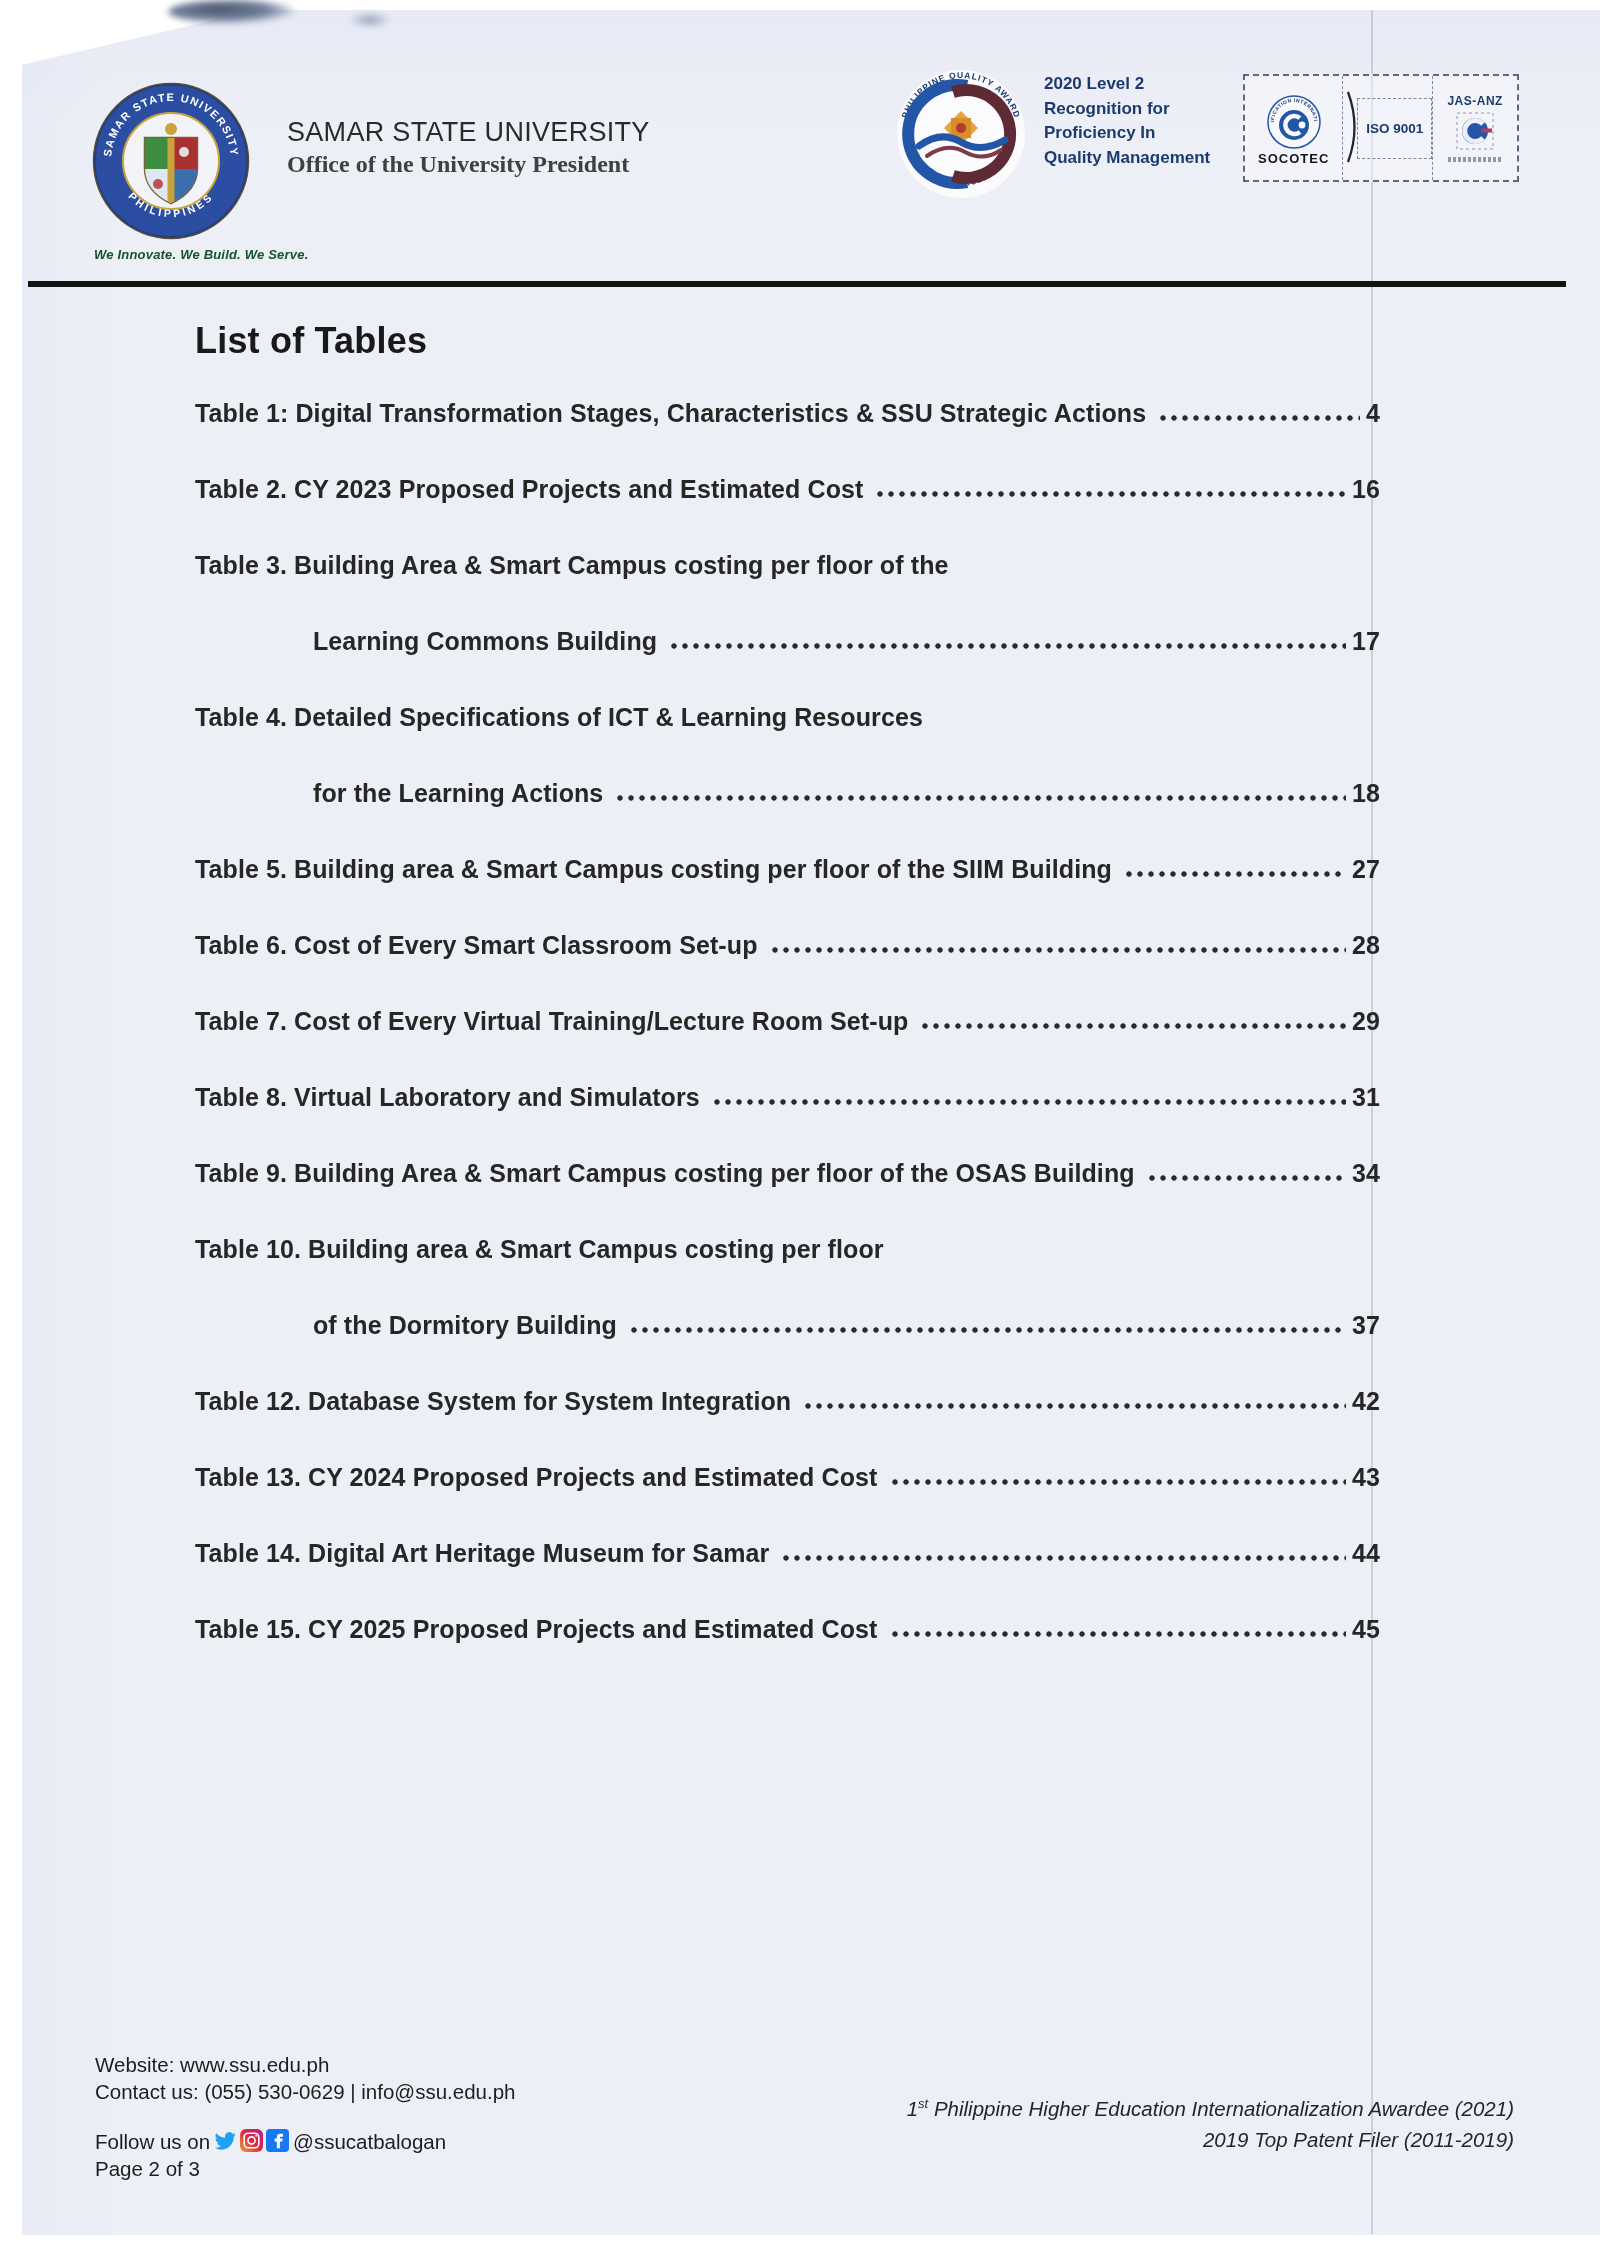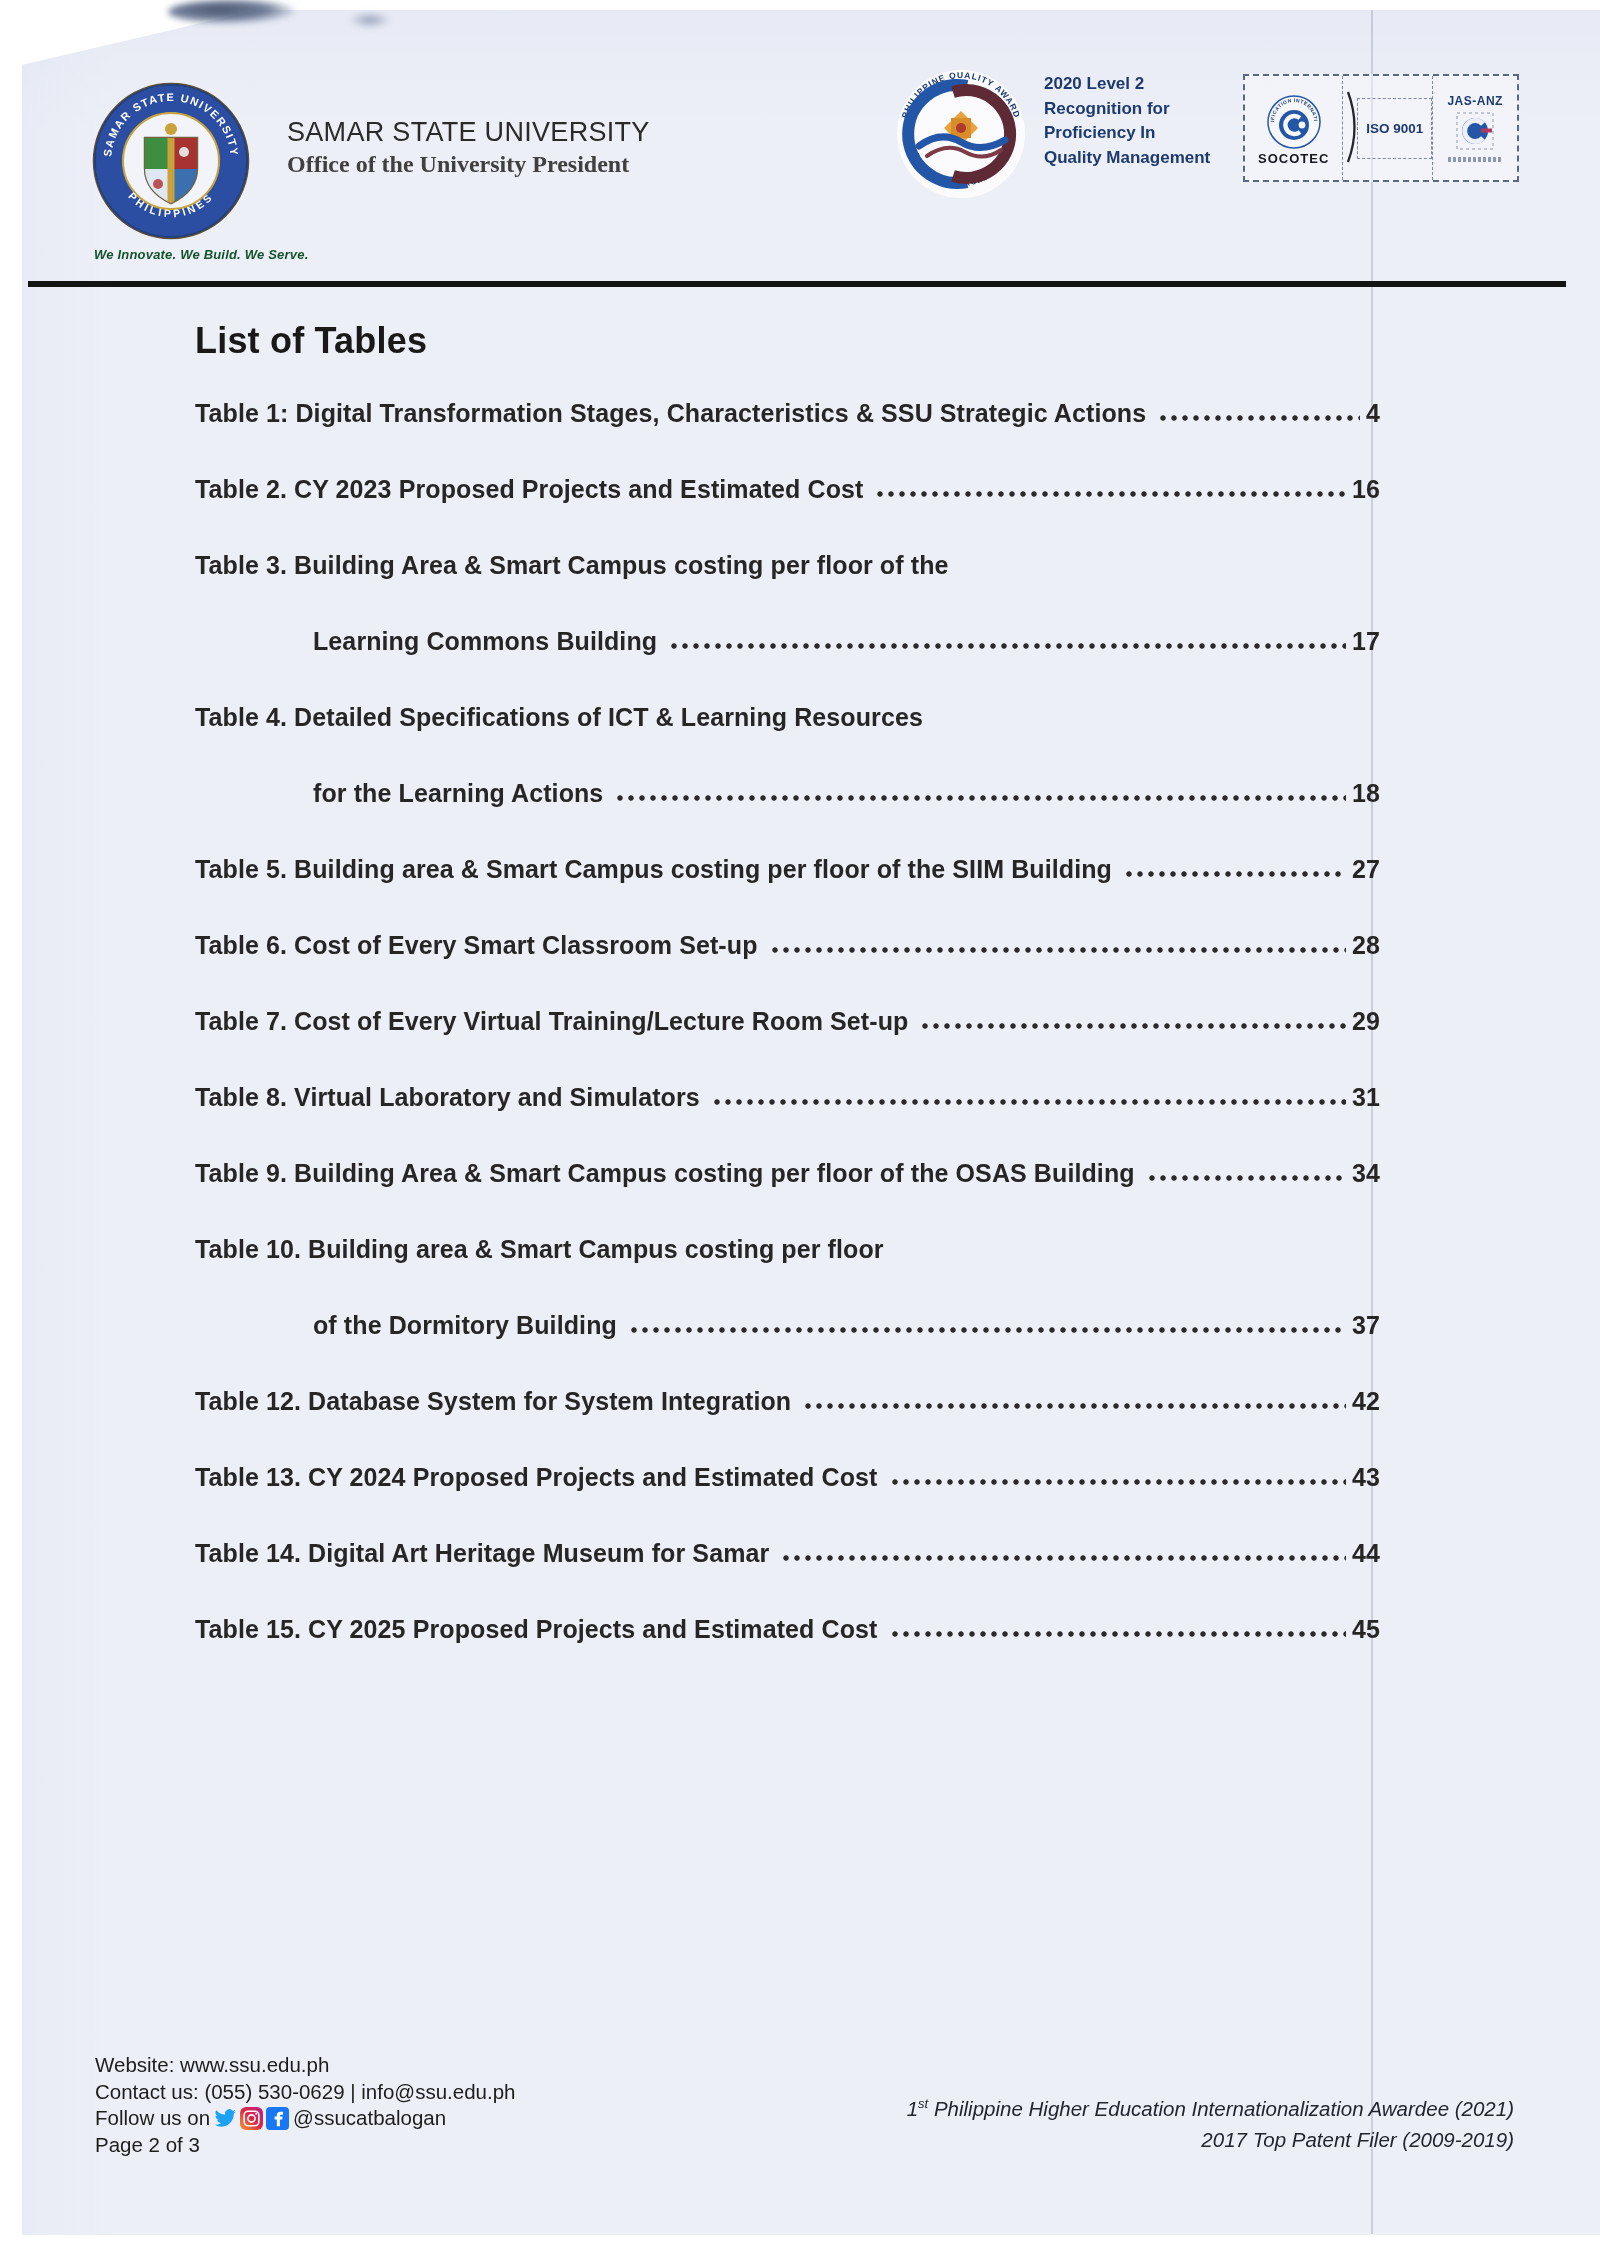--- a/index.html
+++ b/index.html
@@ -52,21 +52,21 @@
       line-height:30px;color:#262626;letter-spacing:.1px;}
   .toc-row.indent{padding-left:118px;}
   .toc-text{white-space:nowrap;}
   .toc-leader{flex:1 1 auto;height:14px;margin:0 6px 3px 12px;align-self:flex-end;
       background-image:radial-gradient(circle at 5px 7px,#2b2b2b 2.3px,transparent 3.1px);
       background-size:11px 14px;background-repeat:repeat-x;background-position:left bottom;}
   .toc-page{white-space:nowrap;}
 
   
   .footer-left{position:absolute;left:95px;top:2052px;font-size:20.5px;line-height:26.5px;color:#1d1d1d;}
-  .follow-row{display:flex;align-items:center;}
+  .follow-row{display:flex;margin-top:24px;}
   .social{display:inline-flex;gap:3px;margin:0 4px;}
   .icon-sq{width:23px;height:23px;display:inline-flex;align-items:center;justify-content:center;}
   .ig{border-radius:6px;background:linear-gradient(45deg,#f09433,#e6683c,#dc2743,#cc2366,#bc1888);}
   .fb{border-radius:4px;background:#1877f2;}
   .footer-right{position:absolute;right:86px;top:2088px;text-align:right;font-size:20.5px;
       line-height:31px;font-style:italic;color:#21252e;}
   .footer-right sup{font-size:13px;}
 </style>
 </head>
 <body>
@@ -290,15 +290,15 @@
             </svg>
         </span>
       </span>
       <span>@ssucatbalogan</span>
     </div>
     <div>Page 2 of 3</div>
   </div>
 
   <div class="footer-right">
     <div><span>1</span><sup>st</sup><span> Philippine Higher Education Internationalization Awardee (2021)</span></div>
-    <div>2017 Top Patent Filer (2009-2019)</div>
+    <div>2019 Top Patent Filer (2011-2019)</div>
   </div>
 </div>
 
 </body></html>

